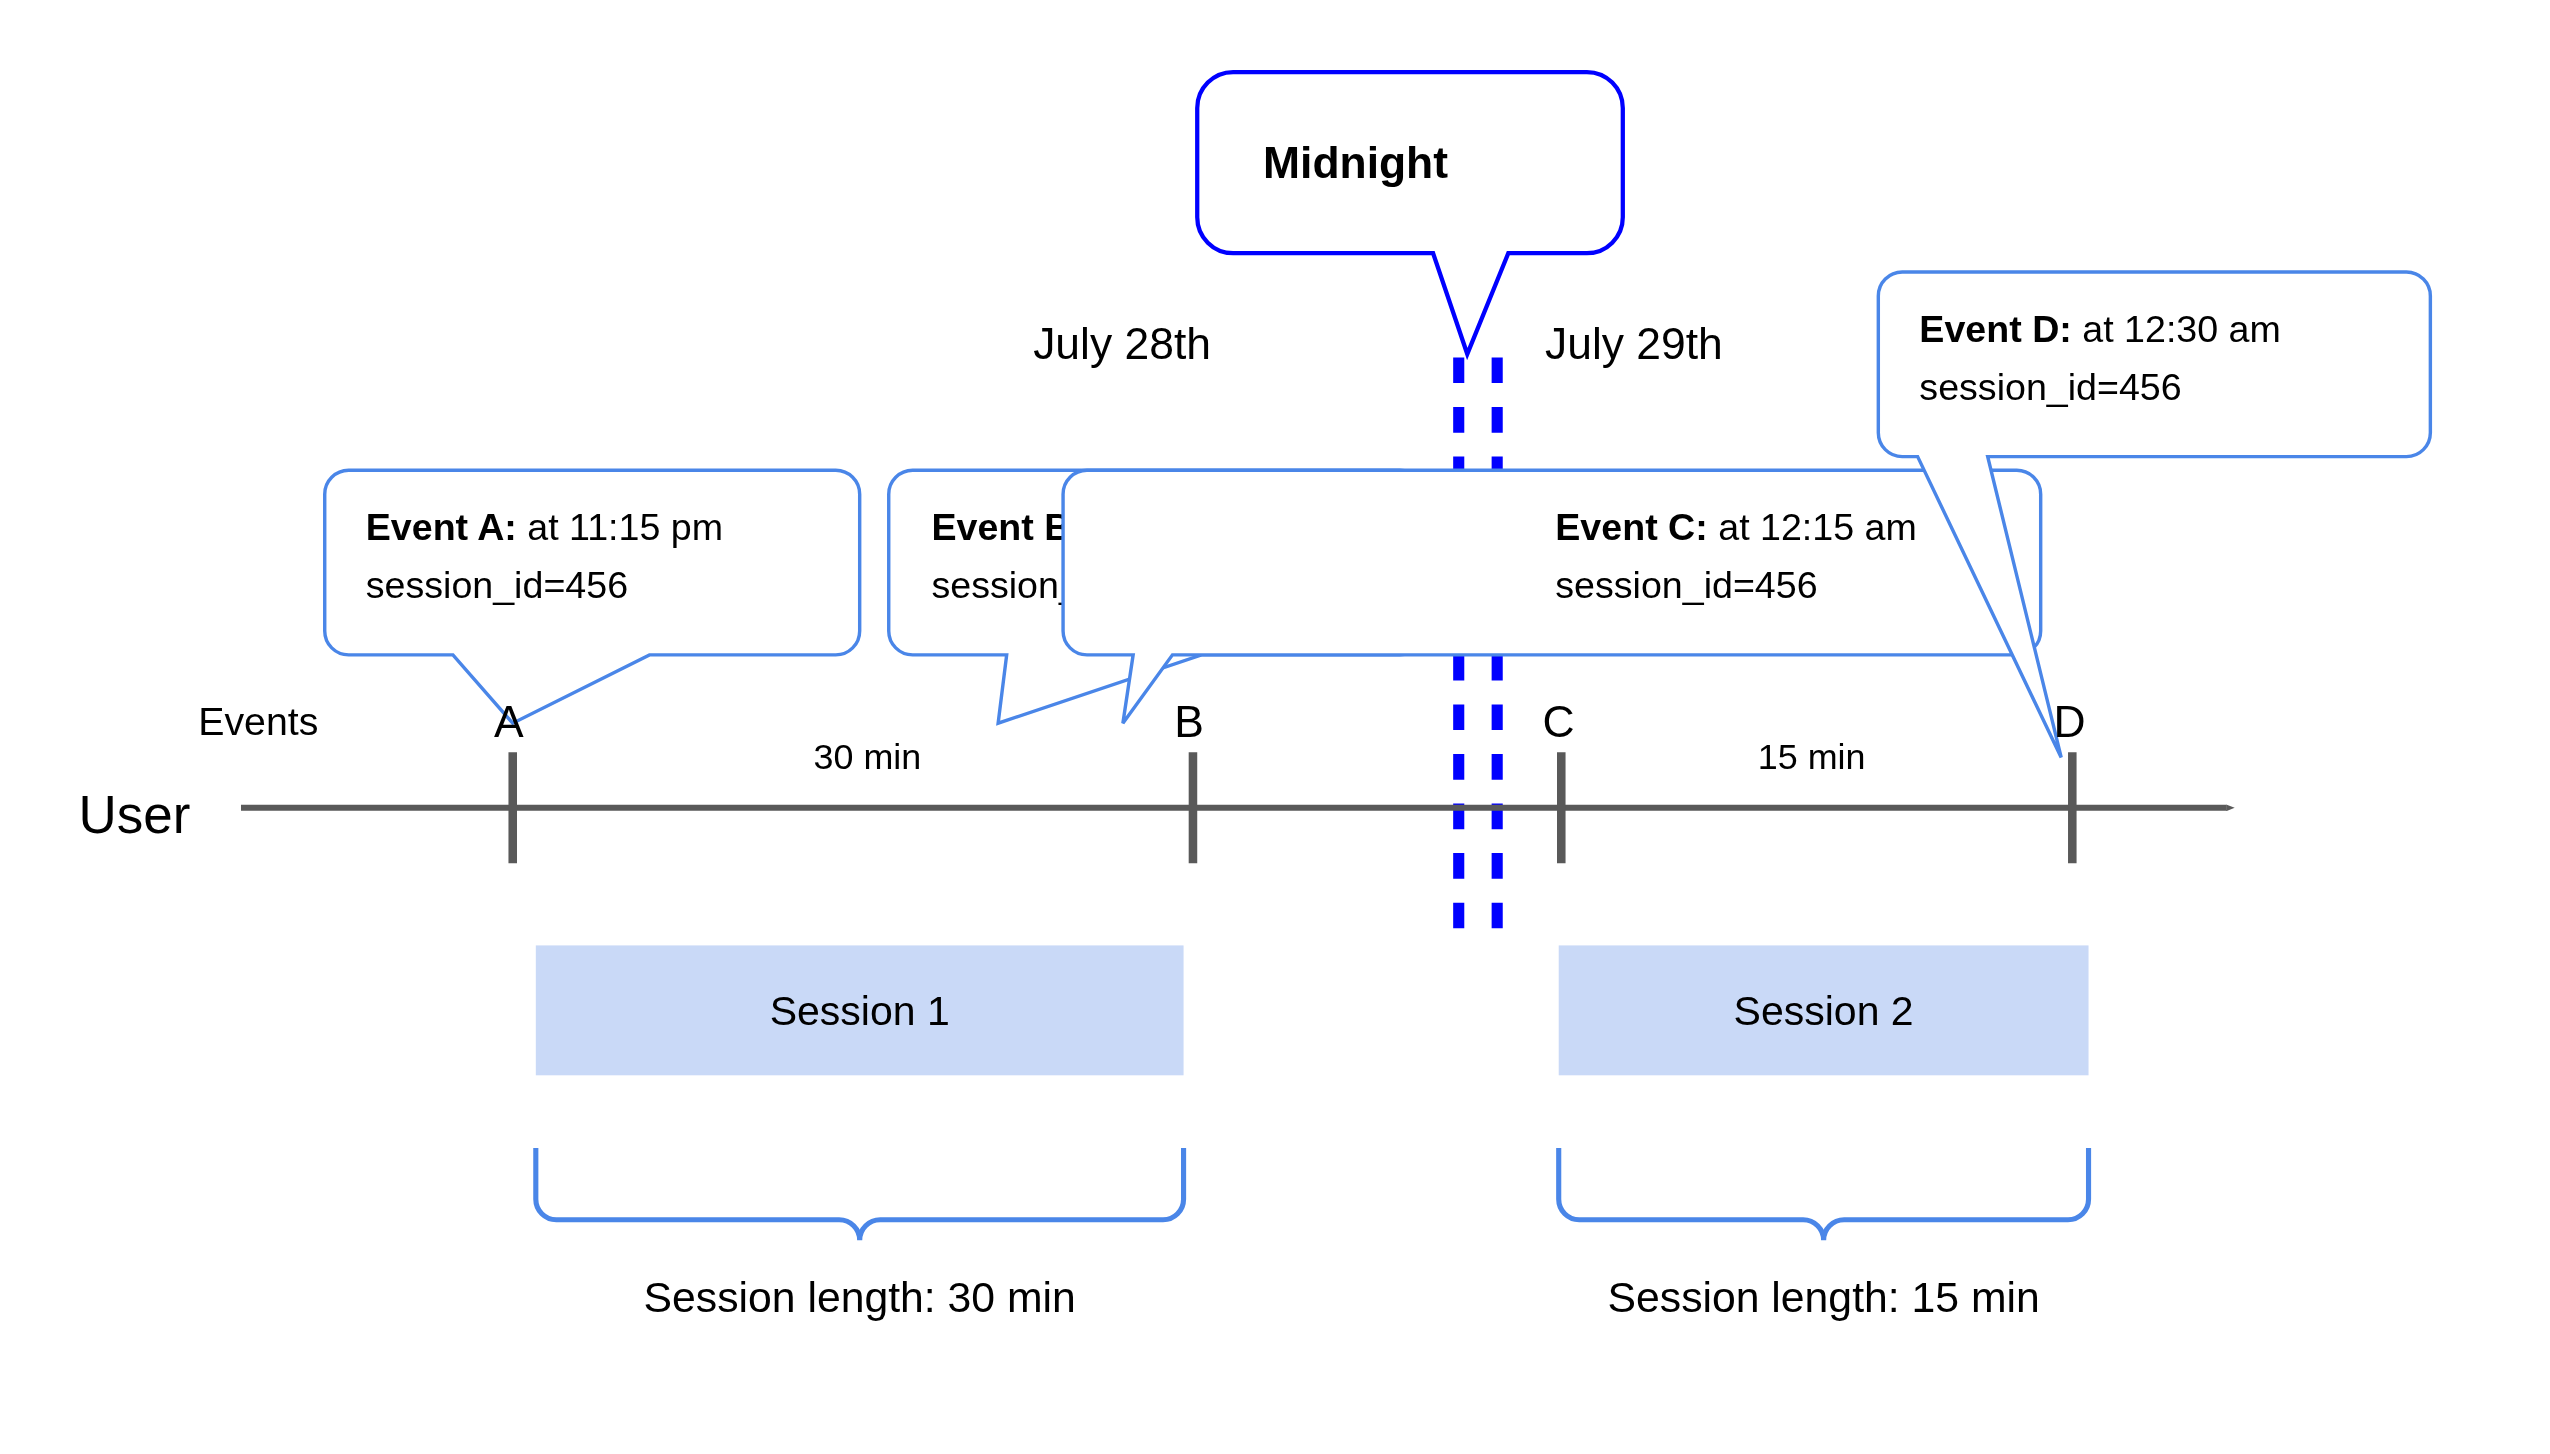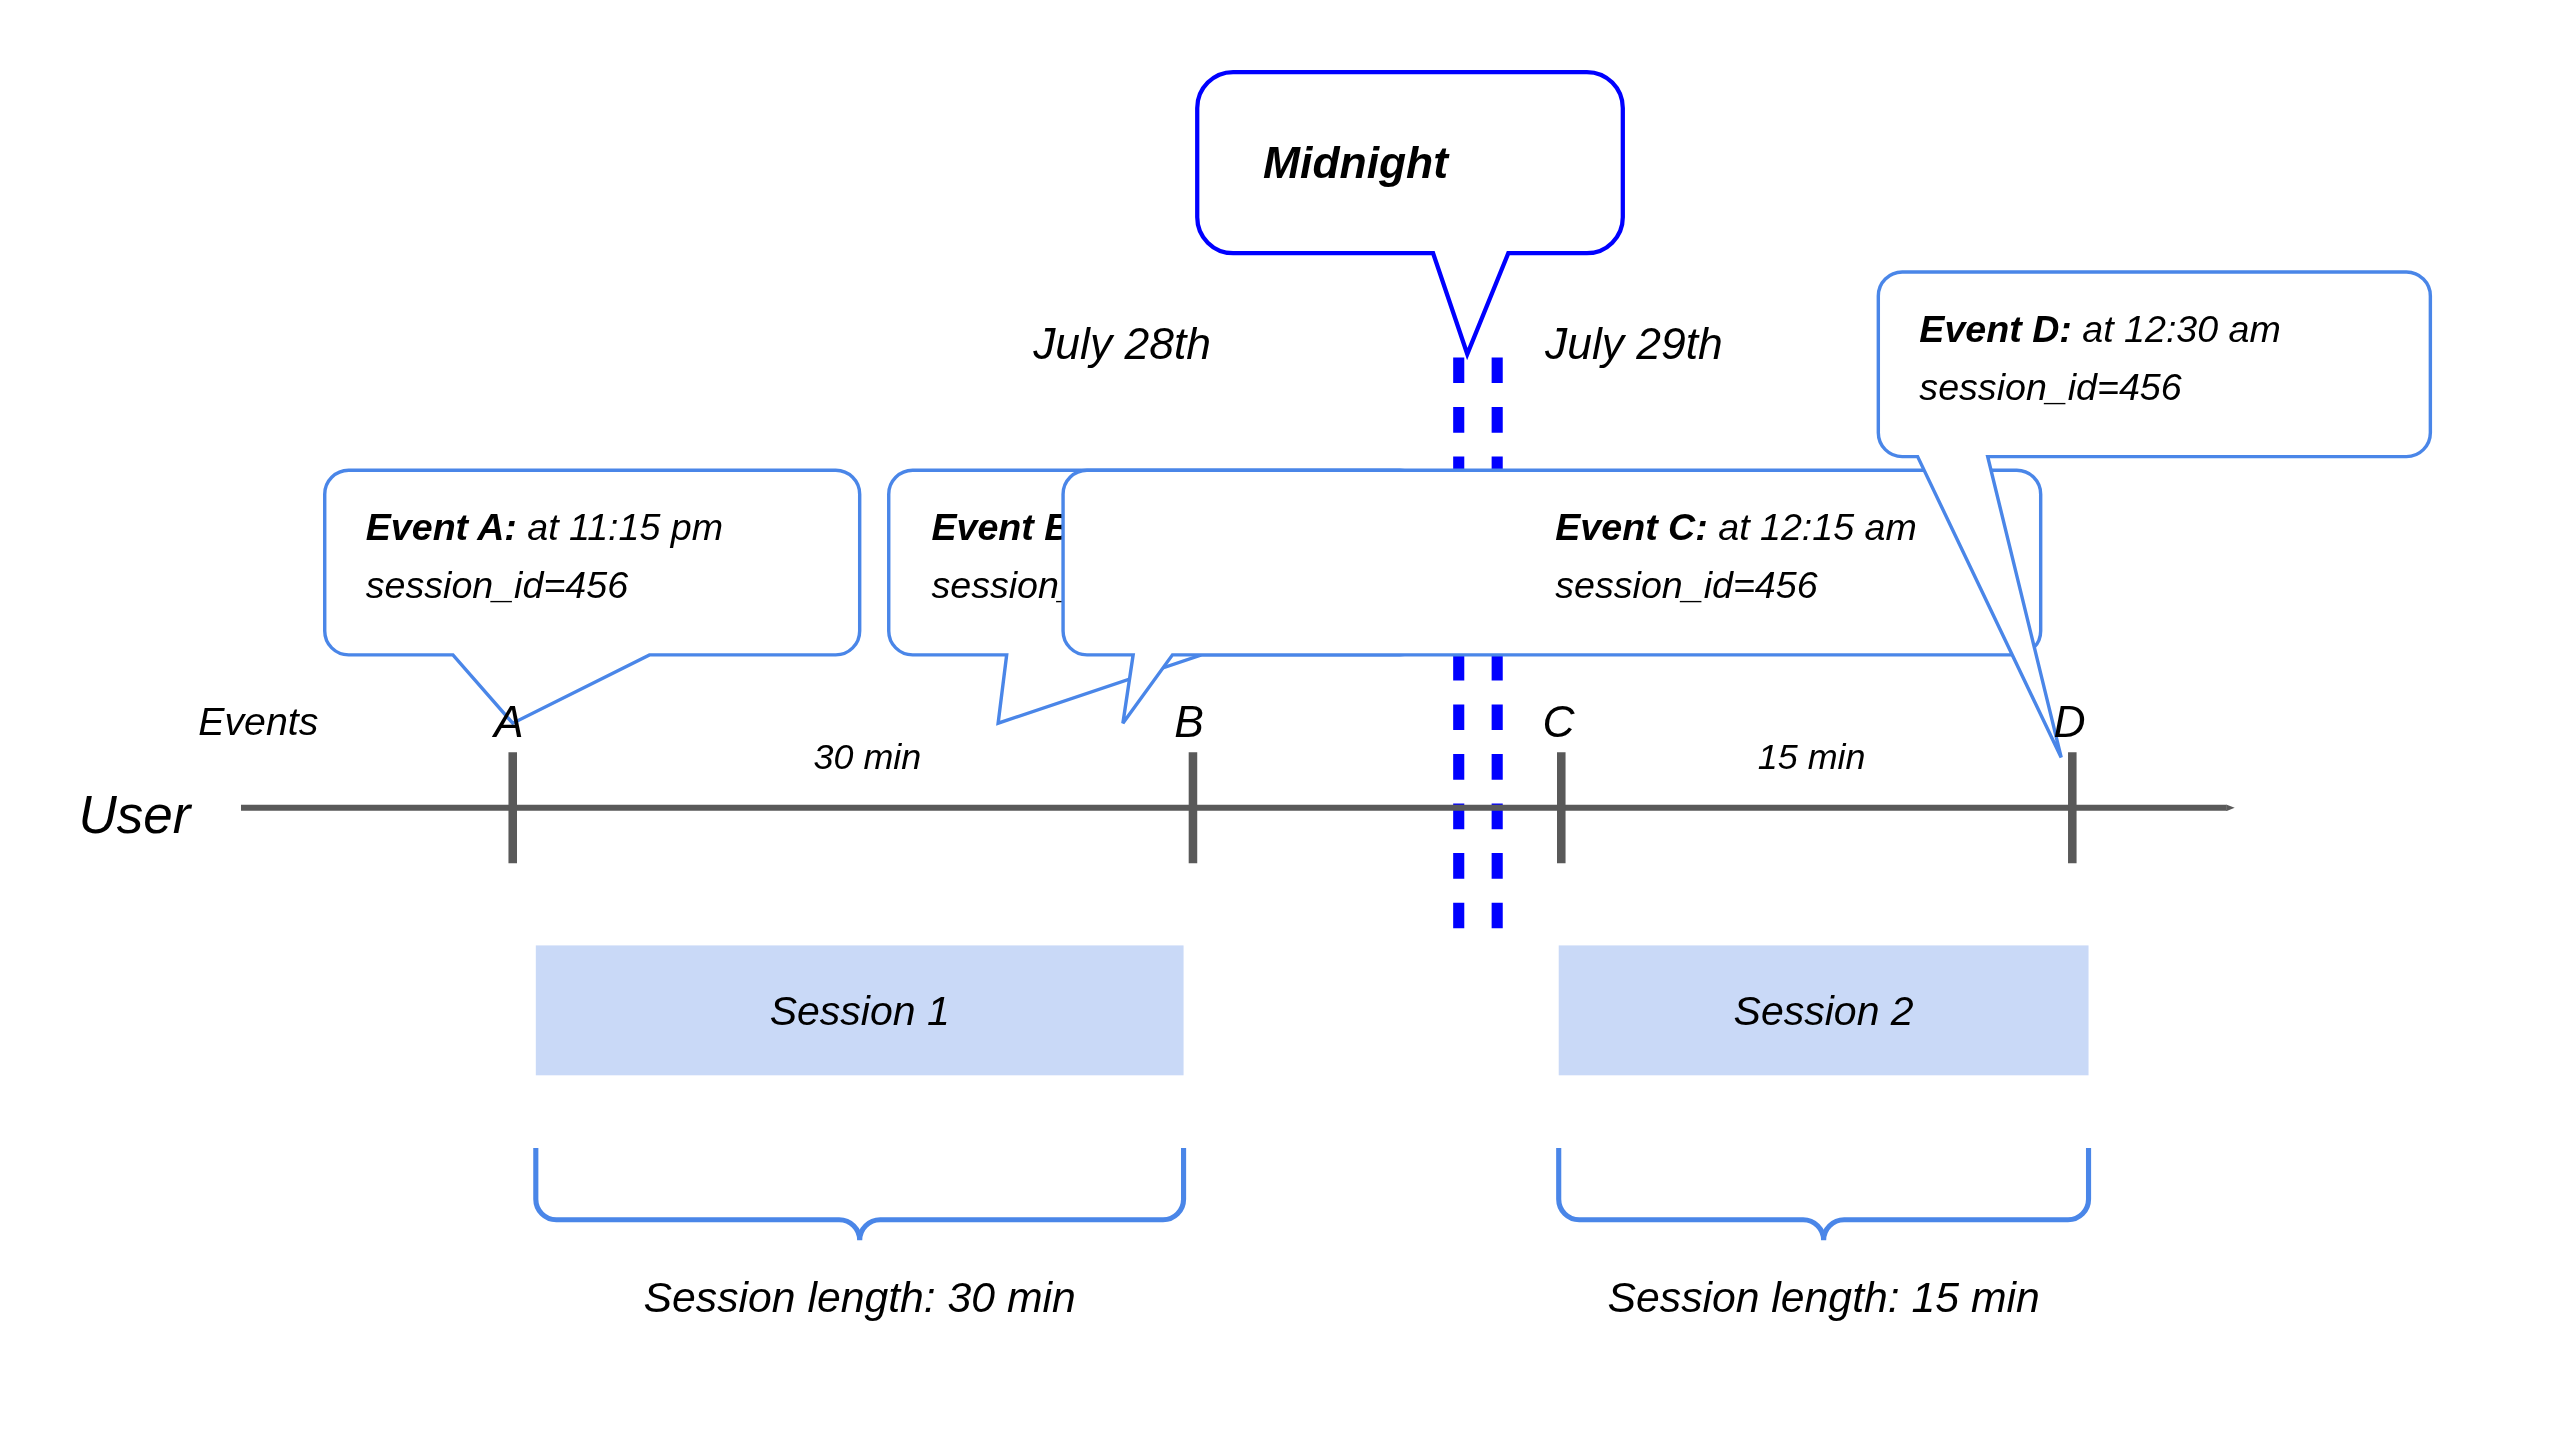--- a/index.html
+++ b/index.html
@@ -10,21 +10,20 @@
   body {
     width: 2550px;
     height: 1455px;
     font-family: "Liberation Sans", sans-serif;
     overflow: hidden;
   }
   #diagram-root {
     position: relative;
     width: 2550px;
     height: 1455px;
-    font-style: italic;
   }
   svg.canvas {
     position: absolute;
     top: 0;
     left: 0;
     width: 2550px;
     height: 1455px;
   }
   .txt {
     font-family: "Liberation Sans", sans-serif;

